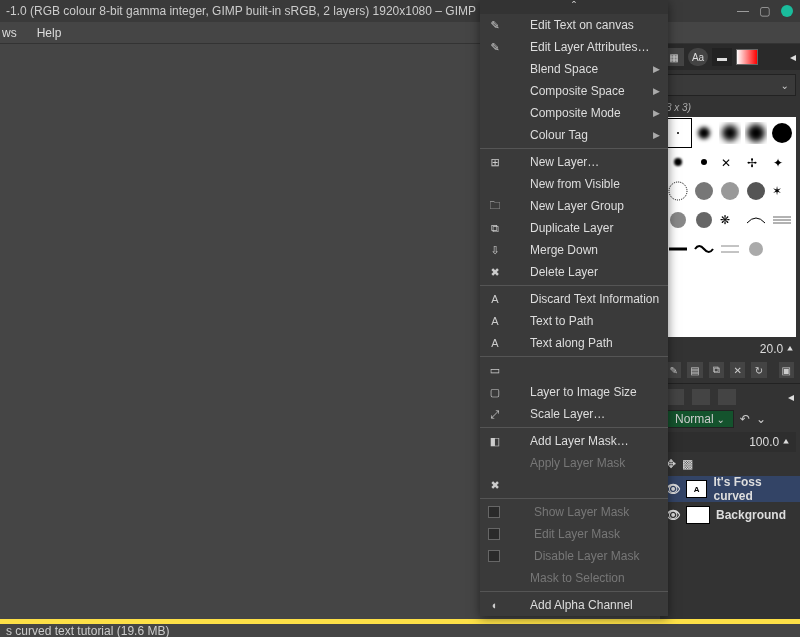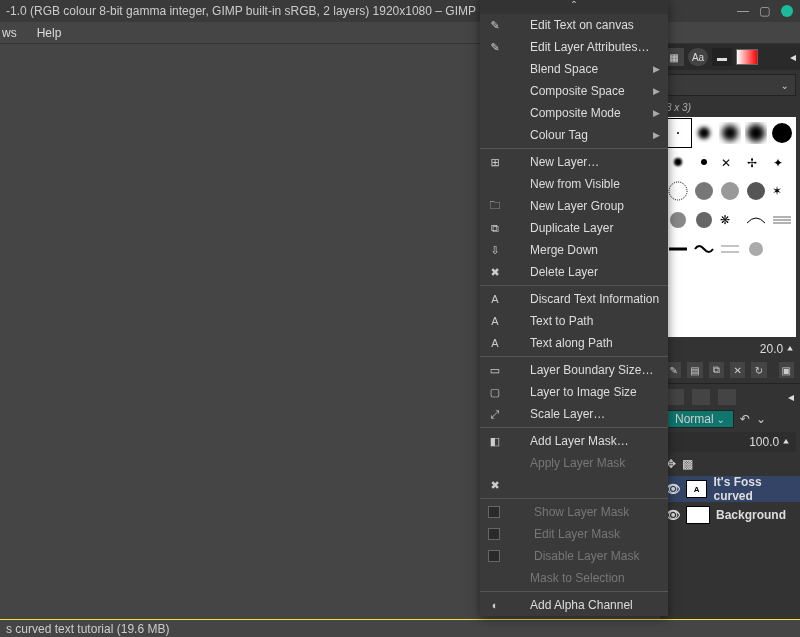--- a/index.html
+++ b/index.html
@@ -21,39 +21,39 @@
 .brush { display: flex; align-items: center; justify-content: center; }
 .brush svg { width: 22px; height: 22px; }
 .brush.sel { outline: 1px solid #000; }
 .spin-row { height: 20px; display: flex; align-items: center; justify-content: flex-end; padding: 0 6px; color: #ddd; font-size: 10px; }
 .icon-row { height: 22px; display: flex; align-items: center; gap: 6px; padding: 0 6px; color: #ccc; }
 .icon-row .ib { width: 16px; height: 16px; display: inline-flex; align-items: center; justify-content: center; background: #444; font-size: 10px; }
 .divider { height: 1px; background: #222; margin: 2px 0; }
 .layer-tabs { height: 22px; display: flex; gap: 8px; padding: 0 6px; align-items: center; }
 .layer-tabs .lt { width: 18px; height: 16px; background: #444; }
 .mode-row { height: 22px; display: flex; align-items: center; padding: 0 6px; gap: 6px; color: #ccc; }
-.mode-row .sel { background: #0f766e; border: 1px solid #222; padding: 1px 8px; font-size: 10px; }
+.mode-row .sel { background: #14532d; border: 1px solid #222; padding: 1px 8px; font-size: 10px; }
 .opacity-row { height: 20px; background: #2e2e2e; margin: 2px 4px; display: flex; align-items: center; justify-content: flex-end; padding: 0 6px; font-size: 10px; }
 .lock-row { height: 20px; display: flex; align-items: center; gap: 6px; padding: 0 6px; }
 .layer-list { flex: 1; background: #333; padding: 2px 0; }
 .layer-item { height: 26px; display: flex; align-items: center; gap: 6px; padding: 0 6px; font-size: 11px; font-weight: bold; color: #ddd; }
 .layer-item .thumb { width: 24px; height: 18px; background: #fff; border: 1px solid #000; display: inline-flex; align-items: center; justify-content: center; font-size: 8px; color: #000; }
 .layer-item.active { background: #4a6; background: #3a5a7a; }
 .layer-item.active { background: #346; }
 .eye { width: 14px; display: inline-flex; justify-content: center; }
 .context-menu { position: absolute; top: 0; left: 480px; width: 188px; background: #3a3a3a; box-shadow: 0 2px 10px rgba(0,0,0,.5); z-index: 50; }
 .cm-scroll { height: 14px; display: flex; align-items: center; justify-content: center; color: #ccc; background: #333; }
 .cm-item { height: 22px; display: flex; align-items: center; padding: 0 8px; gap: 8px; color: #ddd; cursor: pointer; }
 .cm-item.disabled { color: #777; }
 .cm-icon { width: 14px; display: inline-flex; justify-content: center; font-size: 11px; color: #ccc; }
 .cm-text { flex: 1; white-space: nowrap; overflow: hidden; text-overflow: ellipsis; margin-left: 20px; }
 .cm-arrow { font-size: 9px; color: #aaa; }
 .cm-sep { height: 1px; background: #555; margin: 2px 0; }
 .cm-check { width: 12px; height: 12px; border: 1px solid #666; background: #2a2a2a; margin-right: 6px; }
-.statusbar { position: absolute; bottom: 0; left: 0; right: 0; height: 18px; background: #454545; border-top: 1px solid #fde047; color: #ccc; font-size: 11px; display: flex; align-items: center; padding: 0 6px; }
+.statusbar { position: absolute; bottom: 0; left: 0; right: 0; height: 18px; background: #454545; border-top: 5px solid #fde047; color: #ccc; font-size: 11px; display: flex; align-items: center; padding: 0 6px; }
 .grad-swatch { width: 22px; height: 16px; background: linear-gradient(to right, #fff, #f00); border: 1px solid #666; }
 </style>
 </head>
 <body>
 
 <div class="titlebar">
   <span>-1.0 (RGB colour 8-bit gamma integer, GIMP built-in sRGB, 2 layers) 1920x1080 – GIMP</span>
   <span class="titlebar-spacer"></span>
   <span class="win-btn">—</span>
   <span class="win-btn">▢</span>
@@ -314,21 +314,20 @@
       <span class="cm-icon">A</span>
       <span class="cm-text">Text to Path</span>
     </div>
   <div class="cm-item">
       <span class="cm-icon">A</span>
       <span class="cm-text">Text along Path</span>
     </div>
   <div class="cm-sep"></div>
   <div class="cm-item">
       <span class="cm-icon">▭</span>
-      <span class="cm-text">Layer Boundary Size…</span>
     </div>
   <div class="cm-item">
       <span class="cm-icon">▢</span>
       <span class="cm-text">Layer to Image Size</span>
     </div>
   <div class="cm-item">
       <span class="cm-icon">⤢</span>
       <span class="cm-text">Scale Layer…</span>
     </div>
   <div class="cm-sep"></div>

